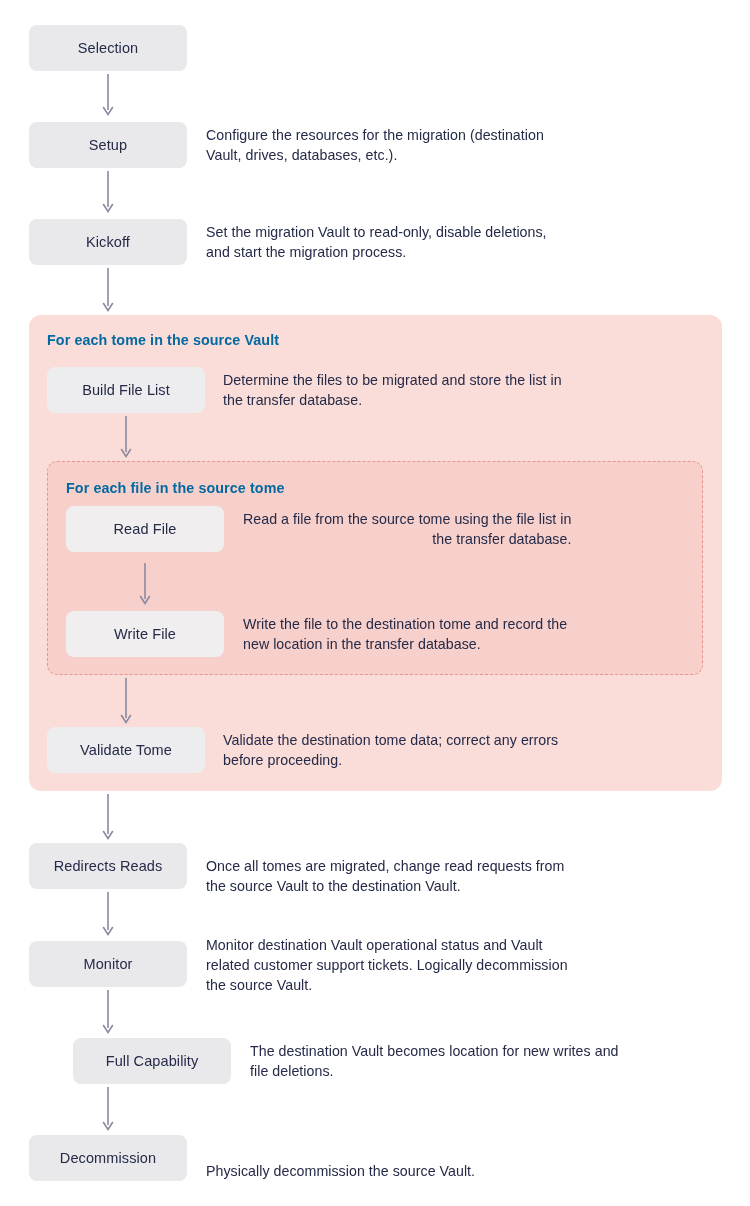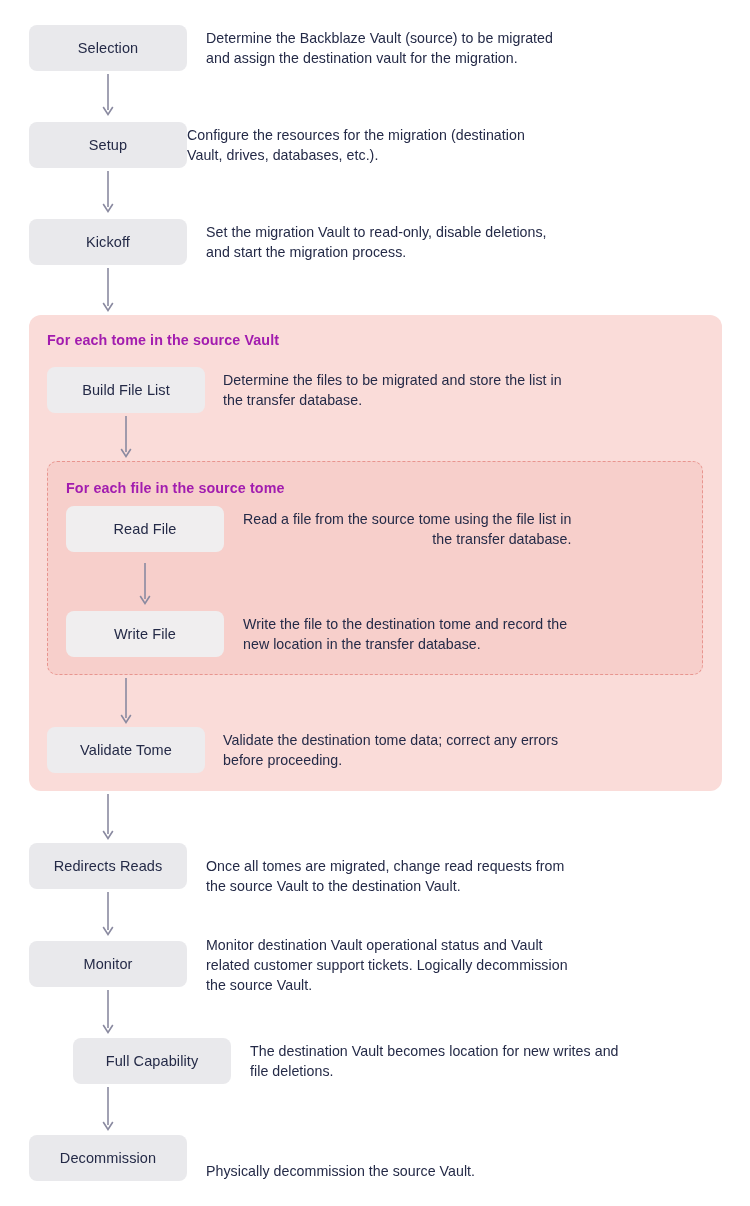--- a/index.html
+++ b/index.html
@@ -78,45 +78,43 @@
     position: absolute;
     box-sizing: border-box;
     background: #f7cfcb;
     border: 1.5px dashed #e8958f;
     border-radius: 10px;
   }
   .loop-title {
     position: absolute;
     font-size: 14.3px;
     font-weight: bold;
-    color: #a21caf;
+    color: #0369a1;
     letter-spacing: 0.1px;
   }
 </style>
 </head>
 <body>
 
 <div class="canvas">
 
   <div class="step-row" style="left:29px; top:25px; width:700px;">
     <div class="node">Selection</div>
-    <div class="desc" style="margin-left:19px; margin-top:3px;">Determine the Backblaze Vault (source) to be migrated
-and assign the destination vault for the migration.</div>
   </div>
 
   <div class="arrow" style="left:100px; top:74px;">
     <svg width="16" height="44" viewBox="0 0 16 44">
       <line x1="8" y1="0" x2="8" y2="36" stroke="#8a8aa0" stroke-width="1.6"></line>
       <path d="M3.2 33 L8 40.5 L12.8 33" fill="none" stroke="#8a8aa0" stroke-width="1.6"></path>
     </svg>
   </div>
 
   <div class="step-row" style="left:29px; top:122px; width:700px;">
     <div class="node">Setup</div>
-    <div class="desc" style="margin-top:3px;">Configure the resources for the migration (destination
+    <div class="desc" style="margin-left:19px; margin-top:3px;">Configure the resources for the migration (destination
 Vault, drives, databases, etc.).</div>
   </div>
 
   <div class="arrow" style="left:100px; top:171px;">
     <svg width="16" height="44" viewBox="0 0 16 44">
       <line x1="8" y1="0" x2="8" y2="36" stroke="#8a8aa0" stroke-width="1.6"></line>
       <path d="M3.2 33 L8 40.5 L12.8 33" fill="none" stroke="#8a8aa0" stroke-width="1.6"></path>
     </svg>
   </div>
 

